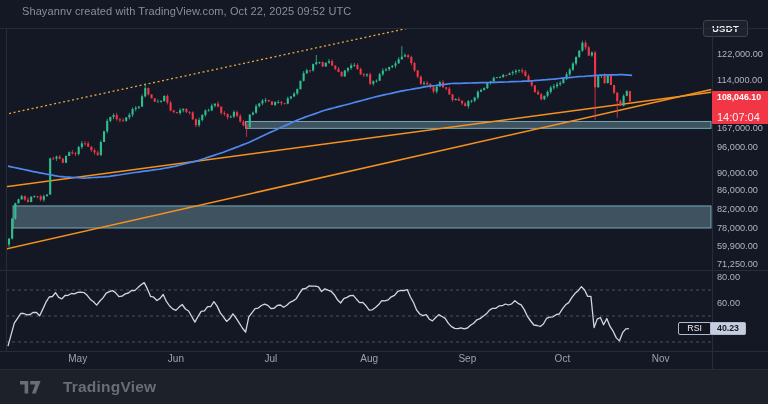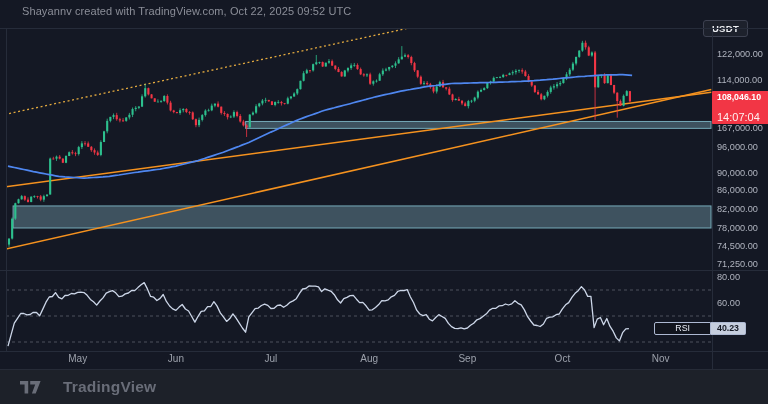--- a/index.html
+++ b/index.html
@@ -28,21 +28,21 @@
     position:absolute;left:0;width:60px;background:#f23645;color:#fff;
     padding:2px 0 2px 5px;line-height:8.6px;border-radius:1px;
   }
   .last-price-badge .p{font-size:8.8px;font-weight:700;display:block;}
   .last-price-badge .t{font-size:11px;opacity:.92;display:block;margin-top:11px;}
   .rsi-badge{
     position:absolute;right:22px;display:flex;height:13px;font-size:8.8px;line-height:11px;
   }
   .rsi-badge .lbl{
     background:#12151e;border:1px solid #aeb9d2;color:#e8ecf5;
-    padding:0 20px;display:flex;align-items:center;border-radius:2px 0 0 2px;
+    padding:0 8px;display:flex;align-items:center;border-radius:2px 0 0 2px;
   }
   .rsi-badge .val{
     background:#c6cede;border:1px solid #aeb9d2;border-left:none;color:#171b26;
     padding:0 6px;display:flex;align-items:center;font-weight:600;border-radius:0 2px 2px 0;
   }
   .bottom-bar{
     position:absolute;left:0;top:369px;width:768px;height:35px;
     background:#1d2129;border-top:1px solid #262b37;
     display:flex;align-items:center;padding-left:20px;gap:22px;
   }
@@ -496,21 +496,21 @@
       <span class="t">14:07:04</span>
     </div>
   <div class="tick" style="top: 21.0002px;">122,000.00</div>
       <div class="tick" style="top: 47.4213px;">114,000.00</div>
       <div class="tick" style="top: 94.5886px;">167,000.00</div>
       <div class="tick" style="top: 114.368px;">96,000.00</div>
       <div class="tick" style="top: 139.509px;">90,000.00</div>
       <div class="tick" style="top: 157.22px;">86,000.00</div>
       <div class="tick" style="top: 175.774px;">82,000.00</div>
       <div class="tick" style="top: 195.256px;">78,000.00</div>
-      <div class="tick" style="top: 213.141px;">74,500.00</div>
+      <div class="tick" style="top: 213.141px;">59,900.00</div>
       <div class="tick" style="top: 230.517px;">71,250.00</div>
       <div class="tick" style="top: 244px;">80.00</div>
       <div class="tick" style="top: 270px;">60.00</div>
     </div>
 
   <div class="rsi-badge" id="rsi-badge" style="top: 322.201px;">
     <span class="lbl">RSI</span>
     <span class="val">40.23</span>
   </div>
 

